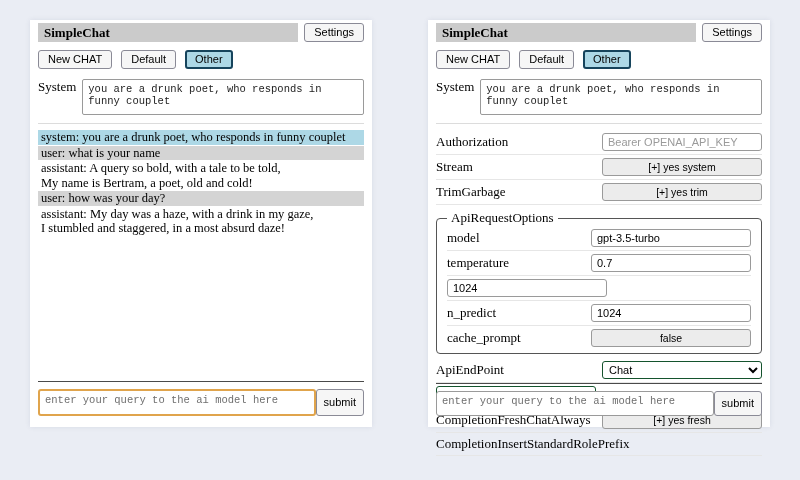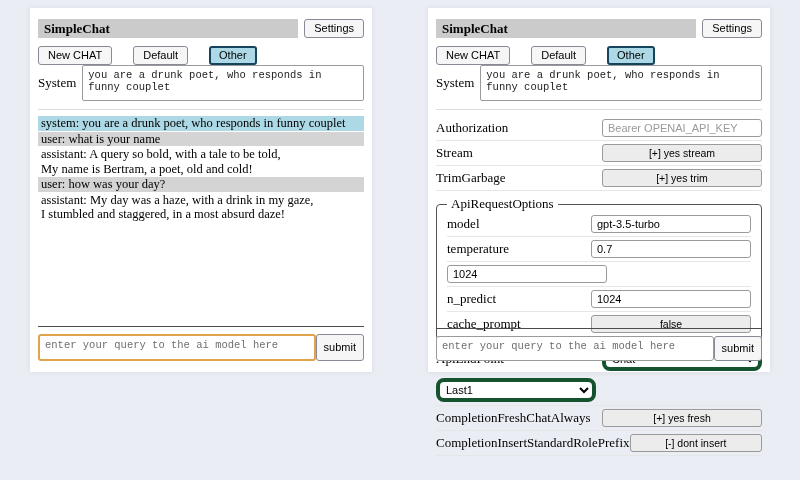--- a/index.html
+++ b/index.html
@@ -5,44 +5,44 @@
   html, body { margin:0; padding:0; }
   body {
     width:800px; height:480px;
     background:#eaedf4;
     font-family:"Liberation Serif", serif;
     position:relative;
     overflow:hidden;
     color:#000;
   }
   .panel {
-    position:absolute; top:8px; width:342px; height:364px;
+    position:absolute; top:20px; width:342px; height:407px;
     background:#ffffff; box-sizing:border-box;
-    padding:11px 8px;
+    padding:3px 8px;
     box-shadow:0 0 5px rgba(60,70,110,0.10);
   }
   #left-panel  { left:30px; }
   #right-panel { left:428px; }
 
   
   .titlebar-row { display:flex; gap:6px; align-items:stretch; }
   .titlebar {
     flex:1; background:#cbcbcb; font-weight:bold; font-size:13px;
     padding:2px 6px; line-height:15px;
   }
   .btn {
     font-family:"Liberation Sans", sans-serif; font-size:11px;
     background:#f6f6f6; border:1px solid #8a8a96; border-radius:3px;
     padding:2px 9px; color:#000; cursor:pointer; line-height:13px;
   }
-  .toolbar { display:flex; gap:21px; margin-top:8px; }
+  .toolbar { display:flex; gap:9px; margin-top:8px; }
   .btn.active {
     background:#add8e6; border:2px solid #16445c; padding:1px 8px;
   }
-  .system-row { display:flex; gap:6px; align-items:center; }
+  .system-row { display:flex; gap:6px; margin-top:10px; align-items:flex-start; }
   .lbl { font-size:13px; }
   .system-ta {
     flex:1; height:28px; resize:none;
     font-family:"Liberation Mono", monospace; font-size:10.5px;
     border:1px solid #9a9a9a; border-radius:2px; padding:3px 5px; color:#1c1c1c;
     box-sizing:content-box;
   }
   hr.light { border:none; border-top:1px solid #dcdcdc; margin:8px 0 6px; }
 
   
@@ -80,21 +80,21 @@
   input.tin::placeholder { color:#9a9a9a; }
   button.toggle {
     width:160px; box-sizing:border-box;
     font-family:"Liberation Sans", sans-serif; font-size:10.5px;
     background:#ececec; border:1px solid #9a9a9a; border-radius:3px;
     padding:2px 0; cursor:pointer;
   }
   select.sel {
     width:160px; box-sizing:border-box;
     font-family:"Liberation Sans", sans-serif; font-size:11px;
-    background:#fff; border:4px solid #14532d; border-radius:8px; padding:1px 2px;
+    background:#fff; border:1px solid #14532d; border-radius:3px; padding:1px 2px;
   }
   fieldset.aro {
     border:1px solid #555; border-radius:4px;
     margin:5px 0 4px; padding:0 10px 3px;
   }
   fieldset.aro legend { font-size:13px; padding:0 4px; }
   fieldset.aro .srow:last-child { border-bottom:none; }
 </style>
 </head>
 <body>
@@ -148,21 +148,21 @@
   </div>
   <hr class="light">
 
   <div class="settings-list">
     <div class="srow">
       <span class="lbl">Authorization</span>
       <input class="tin ctl" placeholder="Bearer OPENAI_API_KEY" style="">
     </div>
     <div class="srow">
       <span class="lbl">Stream</span>
-      <button class="toggle ctl">[+] yes stream</button>
+      <button class="toggle ctl">[+] yes system</button>
     </div>
     <div class="srow">
       <span class="lbl">TrimGarbage</span>
       <button class="toggle ctl">[+] yes trim</button>
     </div>
 
     <fieldset class="aro">
       <legend>ApiRequestOptions</legend>
       <div class="srow">
         <span class="lbl">model</span>
@@ -195,21 +195,20 @@
       <select class="sel ctl">
         <option>Last1</option>
       </select>
     </div>
     <div class="srow">
       <span class="lbl">CompletionFreshChatAlways</span>
       <button class="toggle ctl">[+] yes fresh</button>
     </div>
     <div class="srow">
       <span class="lbl">CompletionInsertStandardRolePrefix</span>
-      <button class="toggle ctl">[-] dont insert</button>
     </div>
   </div>
 
   <div class="query-block">
     <hr class="dark">
     <div class="query-row">
       <textarea class="query-ta" rows="1" placeholder="enter your query to the ai model here" style=""></textarea>
       <button class="btn submit-btn">submit</button>
     </div>
   </div>

